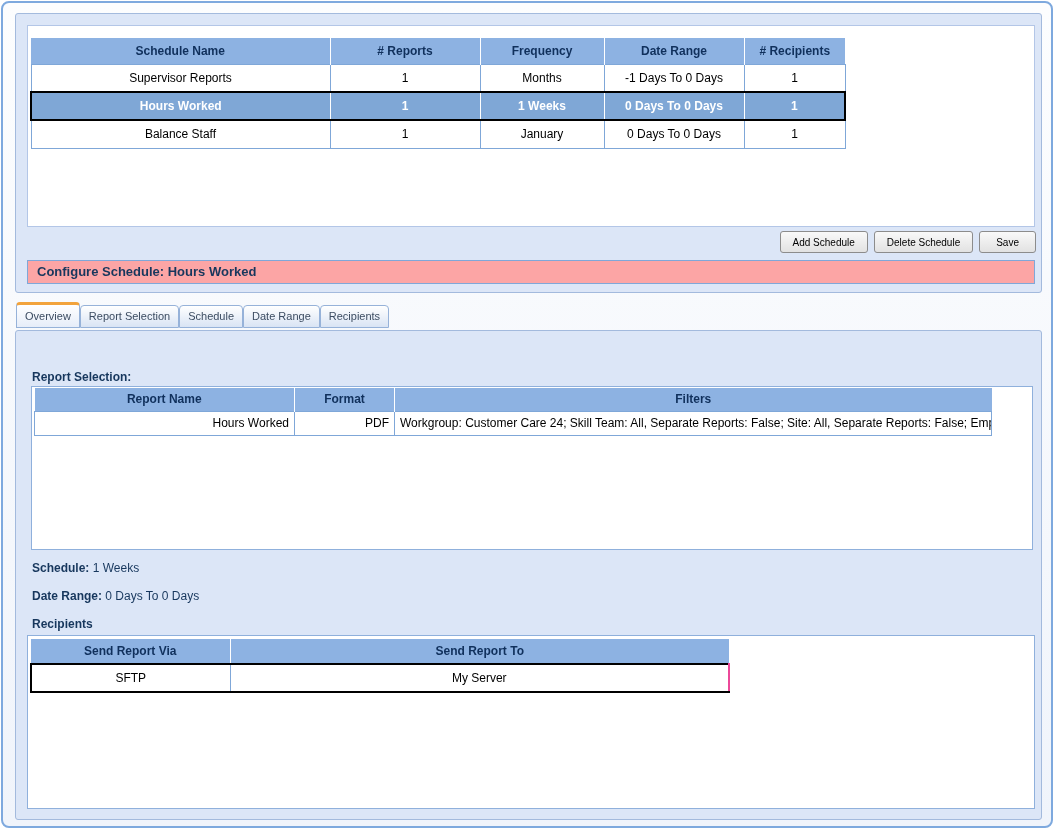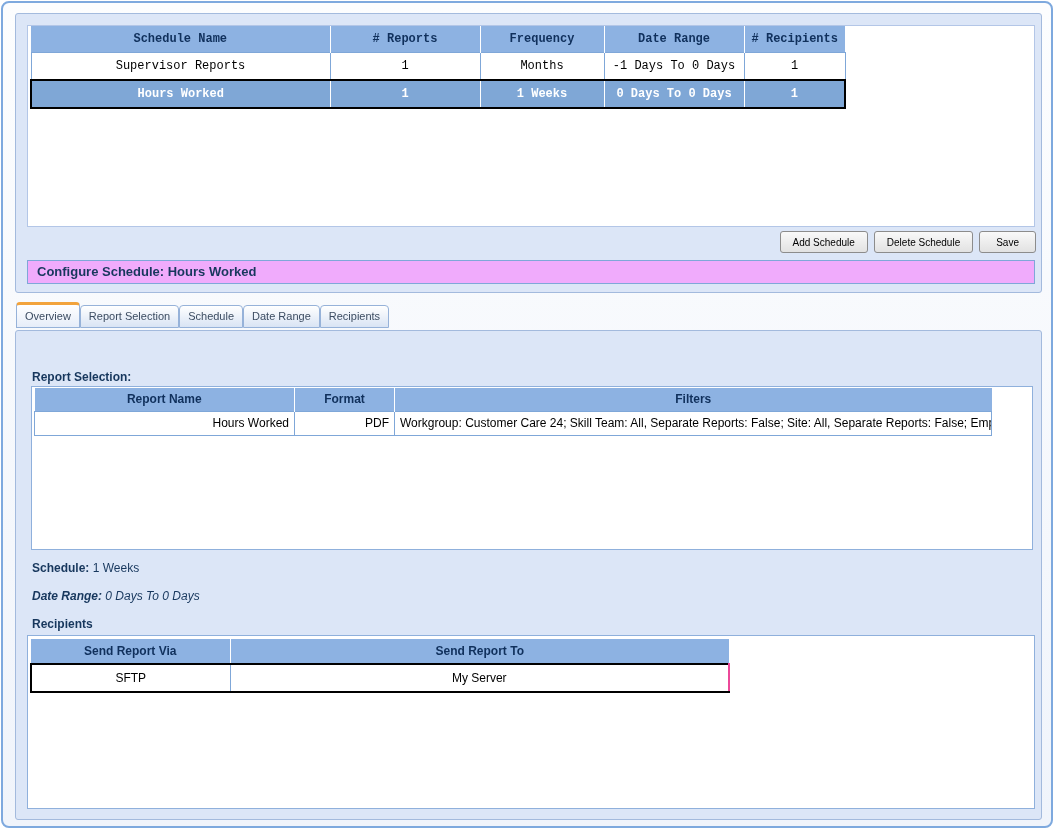--- a/index.html
+++ b/index.html
@@ -40,21 +40,21 @@
     background: var(--header_blue, #8db2e2);
     color: #10305c; font-weight: bold; text-align: center;
     overflow: hidden; white-space: nowrap; padding: 0 3px;
   }
   .grid th + th { border-left: 1px solid #ffffff; margin-left: 8px; }
   .grid td {
     background: #ffffff; color: #000000; text-align: center;
     border: 1px solid var(--grid_line, #7fa7d8);
     overflow: hidden; white-space: nowrap; padding: 0 5px; margin-top: 20px;
   }
-  .t-schedules { position: absolute; left: 2px; top: 0; font-family: Liberation Mono, monospace; }
+  .t-schedules { position: absolute; left: 2px; top: 12px; }
   .t-schedules th { height: 26px; }
   .t-schedules td { height: 28px; }
   .t-report { position: absolute; left: 2px; top: 1px; }
   .t-report th { height: 23px; }
   .t-report td { height: 24px; }
   .t-recipients { position: absolute; left: 2px; top: 3px; }
   .t-recipients th { height: 25px; }
   .t-recipients td { height: 28px; }
 
   tr.sel td {
@@ -76,21 +76,21 @@
     height: 22px; padding: 0 12px;
     background: linear-gradient(180deg, #f9f9f9 0%, #e2e2e2 100%);
     border: 1px solid #8c8c8c; border-radius: 3px;
     font-family: "Liberation Sans", sans-serif; font-size: 10px; color: #000000;
     cursor: pointer;
   }
   .btn-save { padding: 0 16px; }
 
   .config-bar {
     position: absolute; left: 11px; right: 6px; top: 246px; height: 24px;
-    line-height: 22px; background: #f0abfc;
+    line-height: 22px; background: #fca5a5;
     border: 1px solid var(--grid_line, #7fa7d8);
     font-weight: bold; font-size: 13px; color: var(--navy_text, #17375d);
     padding-left: 9px; overflow: hidden; white-space: nowrap;
   }
 
   
   .tabs { position: absolute; left: 13px; top: 297px; height: 28px; display: flex; align-items: flex-end; gap: 0; }
   .tab {
     height: 23px; line-height: 21px; padding: 0 8px;
     border: 1px solid #96b2d9; border-radius: 4px 4px 0 0;
@@ -106,21 +106,21 @@
 
   
   .bp-label {
     position: absolute; left: 16px;
     font-size: 12px; line-height: 14px; color: var(--navy_text, #17375d);
     white-space: nowrap;
   }
   .bold { font-weight: bold; }
   .rs-heading { top: 39px; }
   .line-schedule { top: 230px; }
-  .line-daterange { top: 258px; font-style: italic; }
+  .line-daterange { top: 258px; }
   .rec-heading { top: 286px; }
 </style>
 </head>
 <body>
 
 <div id="window">
 
   <div class="panel top-panel">
     <div class="white-box box1">
       <div class="t-schedules">
@@ -149,20 +149,27 @@
                 <td>-1 Days To 0 Days</td>
                 <td>1</td>
               </tr>
               <tr class="sel">
                 <td>Hours Worked</td>
                 <td>1</td>
                 <td>1 Weeks</td>
                 <td>0 Days To 0 Days</td>
                 <td>1</td>
               </tr>
+              <tr>
+                <td>Balance Staff</td>
+                <td>1</td>
+                <td>January</td>
+                <td>0 Days To 0 Days</td>
+                <td>1</td>
+              </tr>
             </tbody>
           </table>
         </div>
     </div>
     <div class="buttons-row">
       <button class="btn">Add Schedule</button>
       <button class="btn">Delete Schedule</button>
       <button class="btn btn-save">Save</button>
     </div>
     <div class="config-bar">Configure Schedule: Hours Worked</div>

